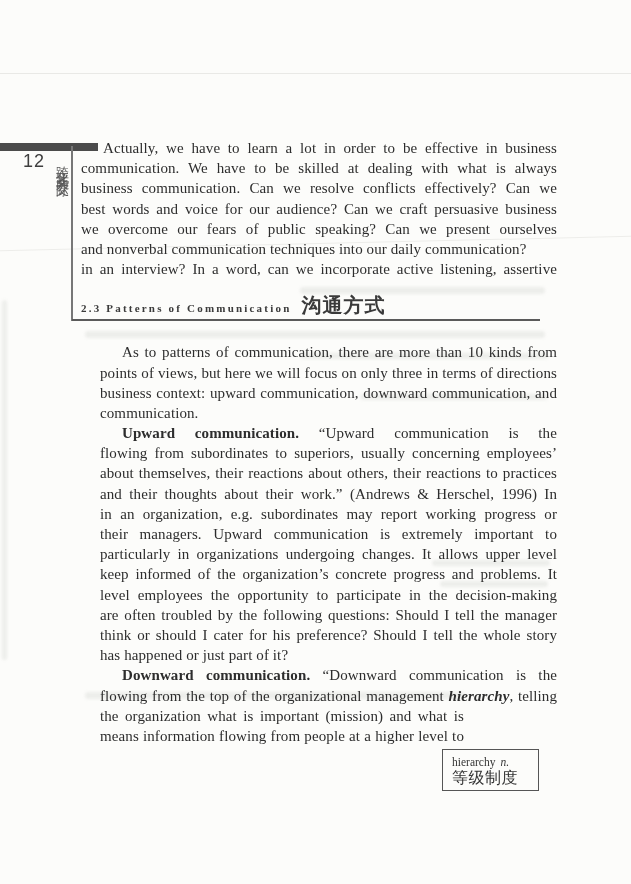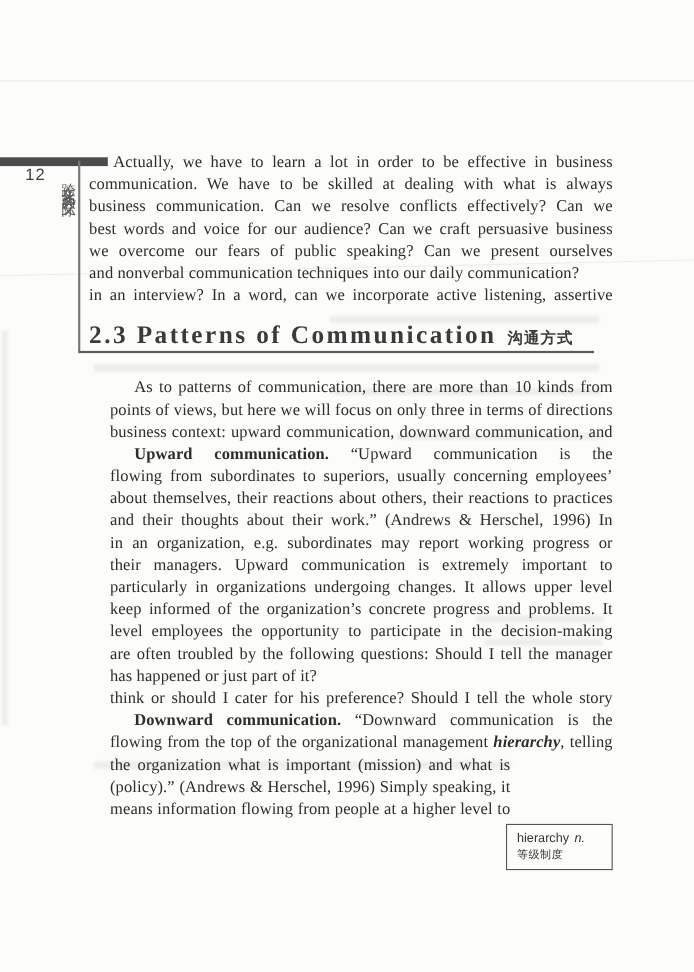--- a/index.html
+++ b/index.html
@@ -10,54 +10,54 @@
     color:#2d2d2d;
   }
   
   .scanline{position:absolute;background:#e9e9e6;height:1px;z-index:1;}
   .scanline.one{left:0;top:73px;width:631px;}
   .scanline.two{left:0;top:243px;width:631px;transform:rotate(-1.3deg);background:#ededea;}
   .bleed{position:absolute;z-index:1;background:rgba(135,142,128,0.12);filter:blur(1.6px);border-radius:3px;}
   
   .thumb-tab{position:absolute;left:0;top:143px;width:98px;height:8px;background:#4b4b4b;z-index:2;filter:blur(0.3px);}
   .page-num{position:absolute;left:23px;top:151px;font-family:"Liberation Sans","DejaVu Sans",sans-serif;
-    font-size:15px;color:#3e3e3e;z-index:2;letter-spacing:1px;}
+    font-size:18px;color:#3e3e3e;z-index:2;letter-spacing:1px;}
   .margin-title{position:absolute;left:53px;top:156px;z-index:2;
     writing-mode:vertical-rl;text-orientation:upright;
     font-size:13px;letter-spacing:3px;color:#585858;}
   .margin-rule{position:absolute;left:71px;top:146px;width:1.5px;height:175px;background:#777;z-index:2;}
   .heading-underline{position:absolute;left:72px;top:319px;width:468px;height:1.5px;background:#5a5a5a;z-index:2;}
   
   .body-col{position:absolute;left:81px;top:138px;width:476px;z-index:2;}
   .para{margin:0;}
   .line{
     height:20.2px;line-height:20.2px;overflow:hidden;
     font-size:15px;letter-spacing:0.1px;
     text-align:justify;text-align-last:justify;text-justify:inter-word;
   }
   .line.indent{padding-left:22px;}
   .line.last{text-align-last:left;}
   .line.short{width:364px;}
   .line .b{font-weight:bold;}
   .line .bi{font-weight:bold;font-style:italic;}
   
   .sec-heading{margin-top:13px;height:29px;line-height:26px;white-space:nowrap;}
-  .sec-heading .en{font-size:23px;font-weight:700;letter-spacing:2.2px;color:#3a3a3a;}
-  .sec-heading .cn{font-size:14px;font-weight:700;letter-spacing:1px;color:#3a3a3a;margin-left:6px;}
+  .sec-heading .en{font-size:11px;font-weight:700;letter-spacing:2.2px;color:#3a3a3a;}
+  .sec-heading .cn{font-size:20px;font-weight:700;letter-spacing:1px;color:#3a3a3a;margin-left:6px;}
   .body-main{margin-top:21px;margin-left:19px;}
   
   .vocab-box{
-    position:absolute;left:460px;top:749px;width:97px;height:42px;z-index:3;
+    position:absolute;left:442px;top:749px;width:97px;height:42px;z-index:3;
     border:1.2px solid #555;background:#fcfcfa;box-sizing:border-box;
     padding:5px 4px 0 9px;
-    font-family:Liberation Sans, sans-serif;
+    font-family:Liberation Serif, serif;
     font-size:11.5px;color:#333;line-height:15px;
   }
   .vocab-box .pos{font-style:italic;margin-left:5px;}
-  .vocab-box .def{font-size:10px;letter-spacing:0.5px;}
+  .vocab-box .def{font-size:16px;letter-spacing:0.5px;}
 </style>
 </head>
 <body>
 
 <div class="page">
 
   <div class="scanline one"></div>
   <div class="scanline two"></div>
   <div class="bleed" style="left:300px;top:287px;width:245px;height:7px;"></div>
   <div class="bleed" style="left:85px;top:331px;width:460px;height:7px;"></div>
@@ -90,40 +90,40 @@
     <div class="sec-heading">
       <span class="en">2.3 Patterns of Communication</span>
       <span class="cn">沟通方式</span>
     </div>
 
     <div class="body-main">
         <div class="para">
           <div class="line indent"><span>As to patterns of communication, there are more than 10 kinds from different</span></div>
           <div class="line"><span>points of views, but here we will focus on only three in terms of directions in</span></div>
           <div class="line"><span>business context: upward communication, downward communication, and lateral</span></div>
+          <div class="line last"><span>communication.</span></div>
         </div>
         <div class="para">
           <div class="line indent"><span class="b">Upward communication.</span><span> “Upward communication is the communication</span></div>
           <div class="line"><span>flowing from subordinates to superiors, usually concerning employees’ comments</span></div>
           <div class="line"><span>about themselves, their reactions about others, their reactions to practices and policies,</span></div>
           <div class="line"><span>and their thoughts about their work.” (Andrews &amp; Herschel, 1996) In other words, it</span></div>
           <div class="line"><span>in an organization, e.g. subordinates may report working progress or problems to</span></div>
           <div class="line"><span>their managers. Upward communication is extremely important to business success,</span></div>
           <div class="line"><span>particularly in organizations undergoing changes. It allows upper level managers to</span></div>
           <div class="line"><span>keep informed of the organization’s concrete progress and problems. It gives lower</span></div>
           <div class="line"><span>level employees the opportunity to participate in the decision-making process in the</span></div>
           <div class="line"><span>are often troubled by the following questions: Should I tell the manager what I really</span></div>
+          <div class="line"><span>think or should I cater for his preference? Should I tell the whole story about what</span></div>
           <div class="line last"><span>has happened or just part of it?</span></div>
-          <div class="line"><span>think or should I cater for his preference? Should I tell the whole story about what</span></div>
         </div>
         <div class="para">
           <div class="line indent"><span class="b">Downward communication.</span><span> “Downward communication is the communication</span></div>
           <div class="line"><span>flowing from the top of the organizational management </span><span class="bi">hierarchy</span><span>, telling people in</span></div>
           <div class="line short"><span>the organization what is important (mission) and what is valued</span></div>
-          <div class="line short"><span>(policy).” (Andrews &amp; Herschel, 1996) Simply speaking, it</span></div>
           <div class="line short"><span>means information flowing from people at a higher level to</span></div>
         </div>
       </div>
   </div>
 
   <div class="vocab-box">
     <div><span>hierarchy</span><span class="pos">n.</span></div>
     <div class="def">等级制度</div>
   </div>
 

